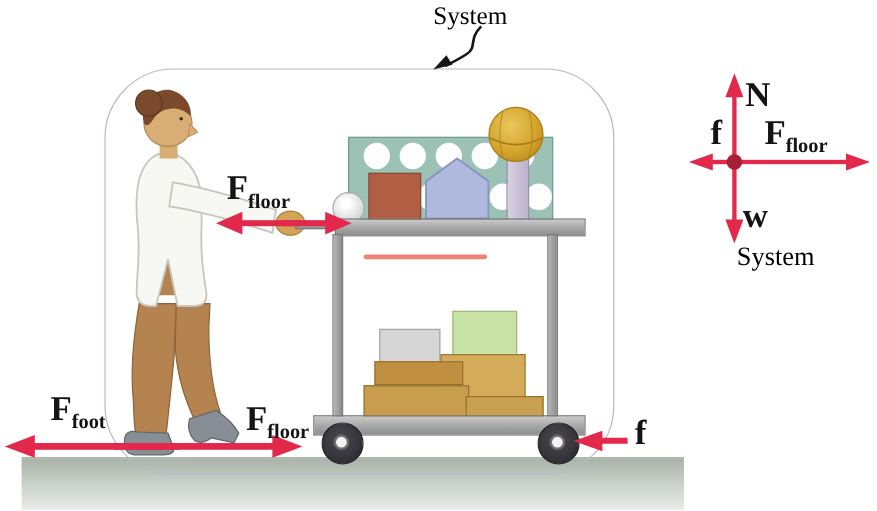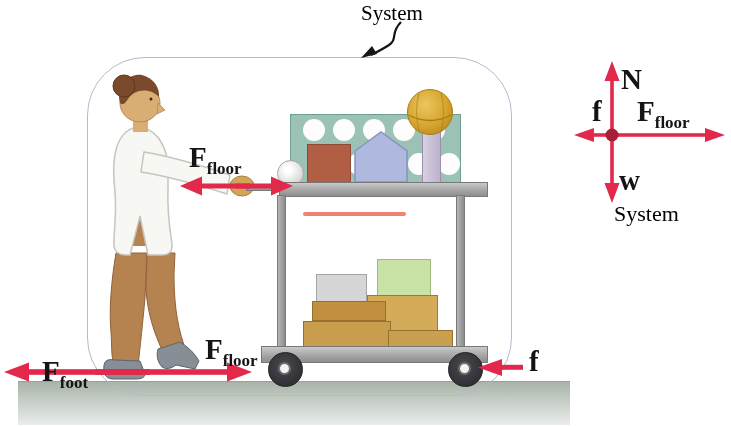--- a/index.html
+++ b/index.html
@@ -170,21 +170,21 @@
       <circle cx="612" cy="135" r="6.5" fill="#a81e37"></circle>
     </g>
   </svg>
 
   <div class="caption" style="left:361px;top:2px;">System</div>
   <div class="caption" style="left:614px;top:202px;font-size:22px;">System</div>
 
   <div class="force-label" style="left:189px;top:143px;">
     <span>F</span><sub>floor</sub>
   </div>
-  <div class="force-label" style="left:42px;top:357px;">
+  <div class="force-label" style="left:42px;top:327px;">
     <span>F</span><sub>foot</sub>
   </div>
   <div class="force-label" style="left:205px;top:335px;">
     <span>F</span><sub>floor</sub>
   </div>
   <div class="force-label" style="left:529px;top:347px;">
     <span>f</span>
   </div>
 
   <div class="force-label" style="left:621px;top:65px;">

